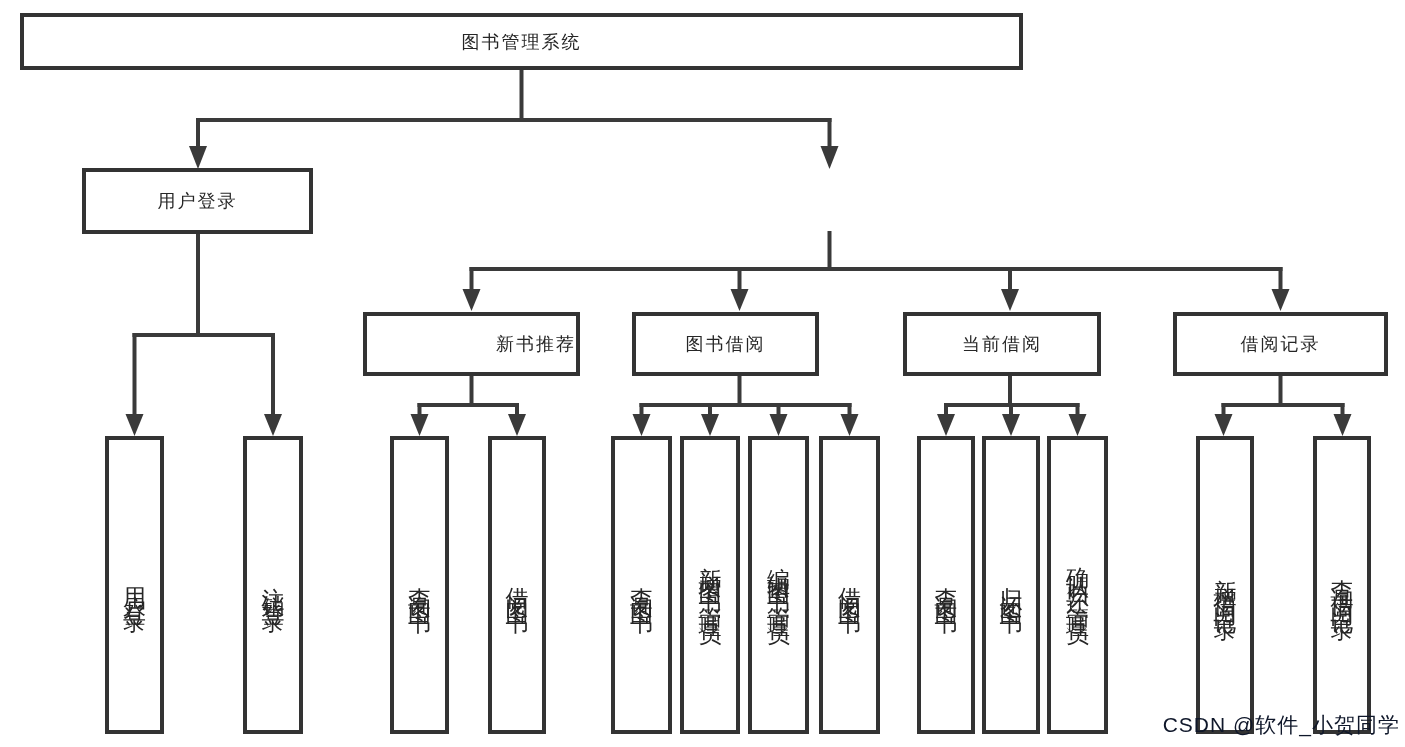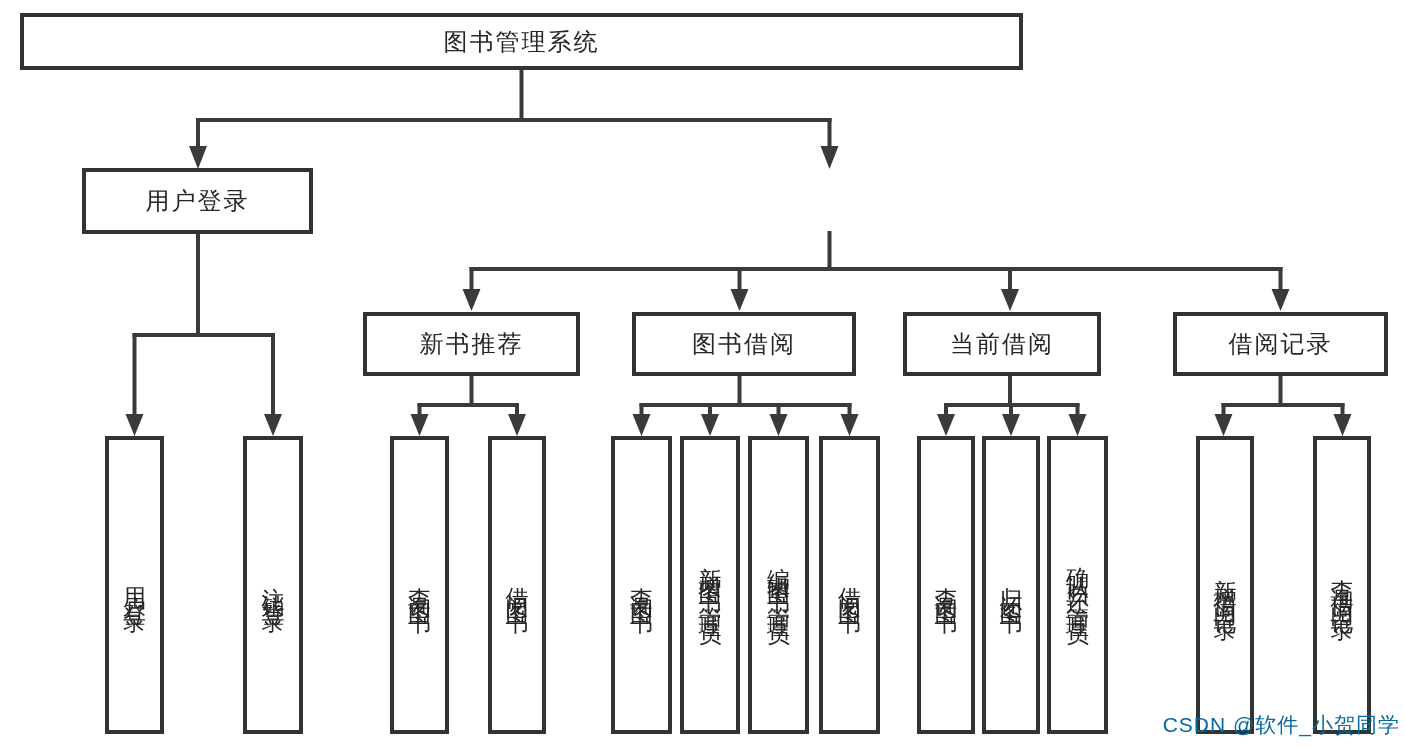--- a/index.html
+++ b/index.html
@@ -27,21 +27,21 @@
     border: 4px solid #333333;
     background: #ffffff;
     color: #262626;
     display: flex;
     align-items: center;
     justify-content: center;
     z-index: 2;
     text-align: center;
   }
   .box.h-label {
-    font-size: 24px;
+    font-size: 18px;
     letter-spacing: 2px;
     white-space: nowrap;
   }
   .box.leaf {
     top: 436px;
     height: 298px;
   }
   .leaf .vtext {
     writing-mode: vertical-rl;
     text-orientation: mixed;
@@ -50,21 +50,21 @@
     line-height: 1;
     color: #262626;
   }
   .lvl2 { top: 168px; height: 66px; }
   .lvl3 { top: 312px; height: 64px; }
   #watermark {
     position: absolute;
     right: 5px;
     top: 711px;
     font-size: 21px;
-    color: #0369a1;
+    color: #0f172a;
     letter-spacing: 1px;
     z-index: 5;
     white-space: nowrap;
   }
 </style>
 </head>
 <body>
 
 <div id="stage">
 
@@ -133,24 +133,24 @@
   </svg>
 
   <div class="box h-label" style="left:20px; top:13px; width:1003px; height:57px;">
     <span>图书管理系统</span>
   </div>
 
   <div class="box h-label lvl2" style="left:82px; width:231px;">
     <span>用户登录</span>
   </div>
 
-  <div class="box h-label lvl3" style="left:363px; width:217px;">
+  <div class="box h-label lvl3" style="left:363px; width:217px;justify-content:flex-end;">
     <span>新书推荐</span>
   </div>
-  <div class="box h-label lvl3" style="left:632px; width:224px;">
+  <div class="box h-label lvl3" style="left:632px; width:187px;">
     <span>图书借阅</span>
   </div>
   <div class="box h-label lvl3" style="left:903px; width:198px;">
     <span>当前借阅</span>
   </div>
   <div class="box h-label lvl3" style="left:1173px; width:215px;">
     <span>借阅记录</span>
   </div>
 
   <div class="box leaf" style="left:105px; width:59px;">

